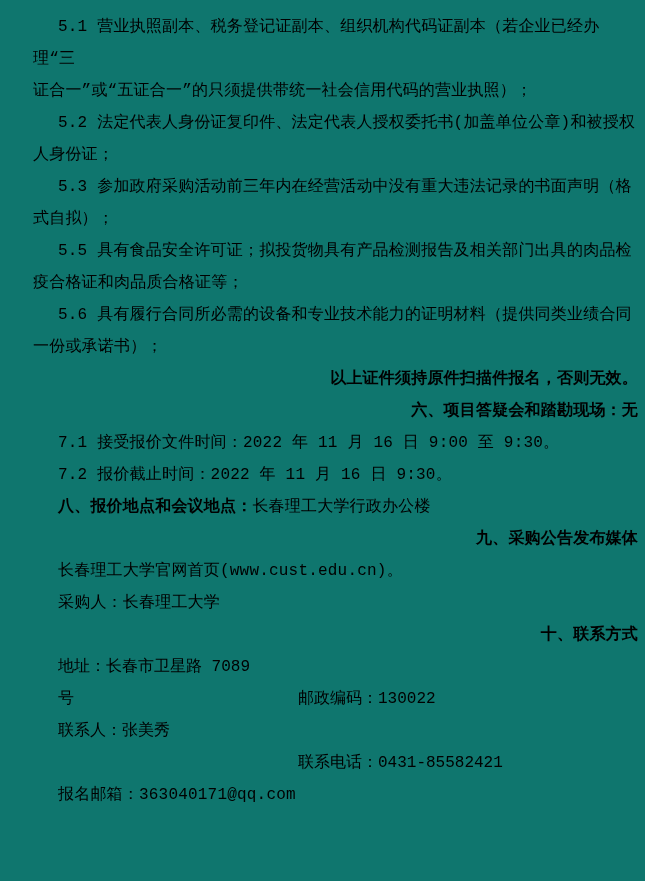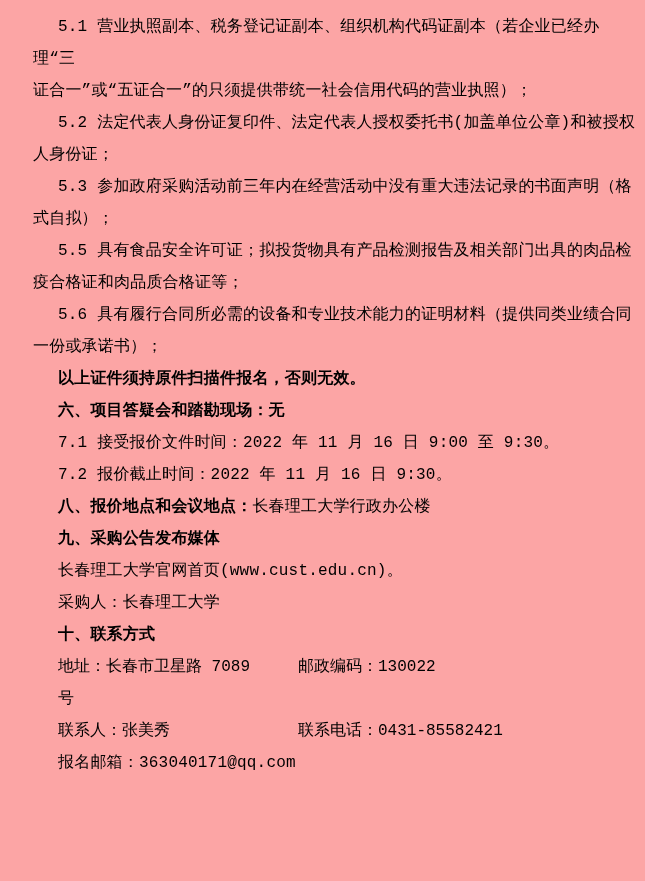--- a/index.html
+++ b/index.html
@@ -4,45 +4,45 @@
 <style>
   * { box-sizing: border-box; }
   html, body { margin: 0; padding: 0; }
   body {
     width: 645px; height: 881px;
     background: #ffffff;
     font-family: "Liberation Mono", "DejaVu Sans Mono", "DejaVu Sans", sans-serif;
   }
   .page {
     width: 645px; height: 881px;
-    background: #fca5a5;
+    background: #0f766e;
     color: #000000;
     padding: 11px 7px 4px 33px;
     overflow: hidden;
   }
   .para {
     margin: 0;
     font-size: 16px;
     line-height: 32px;
     text-indent: 25px;
     white-space: pre-line;
     letter-spacing: 0.2px;
   }
-  .bold { font-weight: bold; }
+  .bold { font-weight: bold; text-align: right; }
   .row {
     margin: 0;
     font-size: 16px;
     line-height: 32px;
     padding-left: 25px;
     display: flex;
     white-space: pre-line;
     gap: 48px;
   }
   .row .col1 { width: 192px; flex: 0 0 192px; }
-  .row .col2 { flex: 1; }
+  .row .col2 { flex: 1; margin-top: 32px; }
 </style>
 </head>
 <body>
 
 <div class="page">
 
   <p class="para">5.1 营业执照副本、税务登记证副本、组织机构代码证副本（若企业已经办理“三
 证合一”或“五证合一”的只须提供带统一社会信用代码的营业执照）；</p>
 
   <p class="para">5.2 法定代表人身份证复印件、法定代表人授权委托书(加盖单位公章)和被授权

